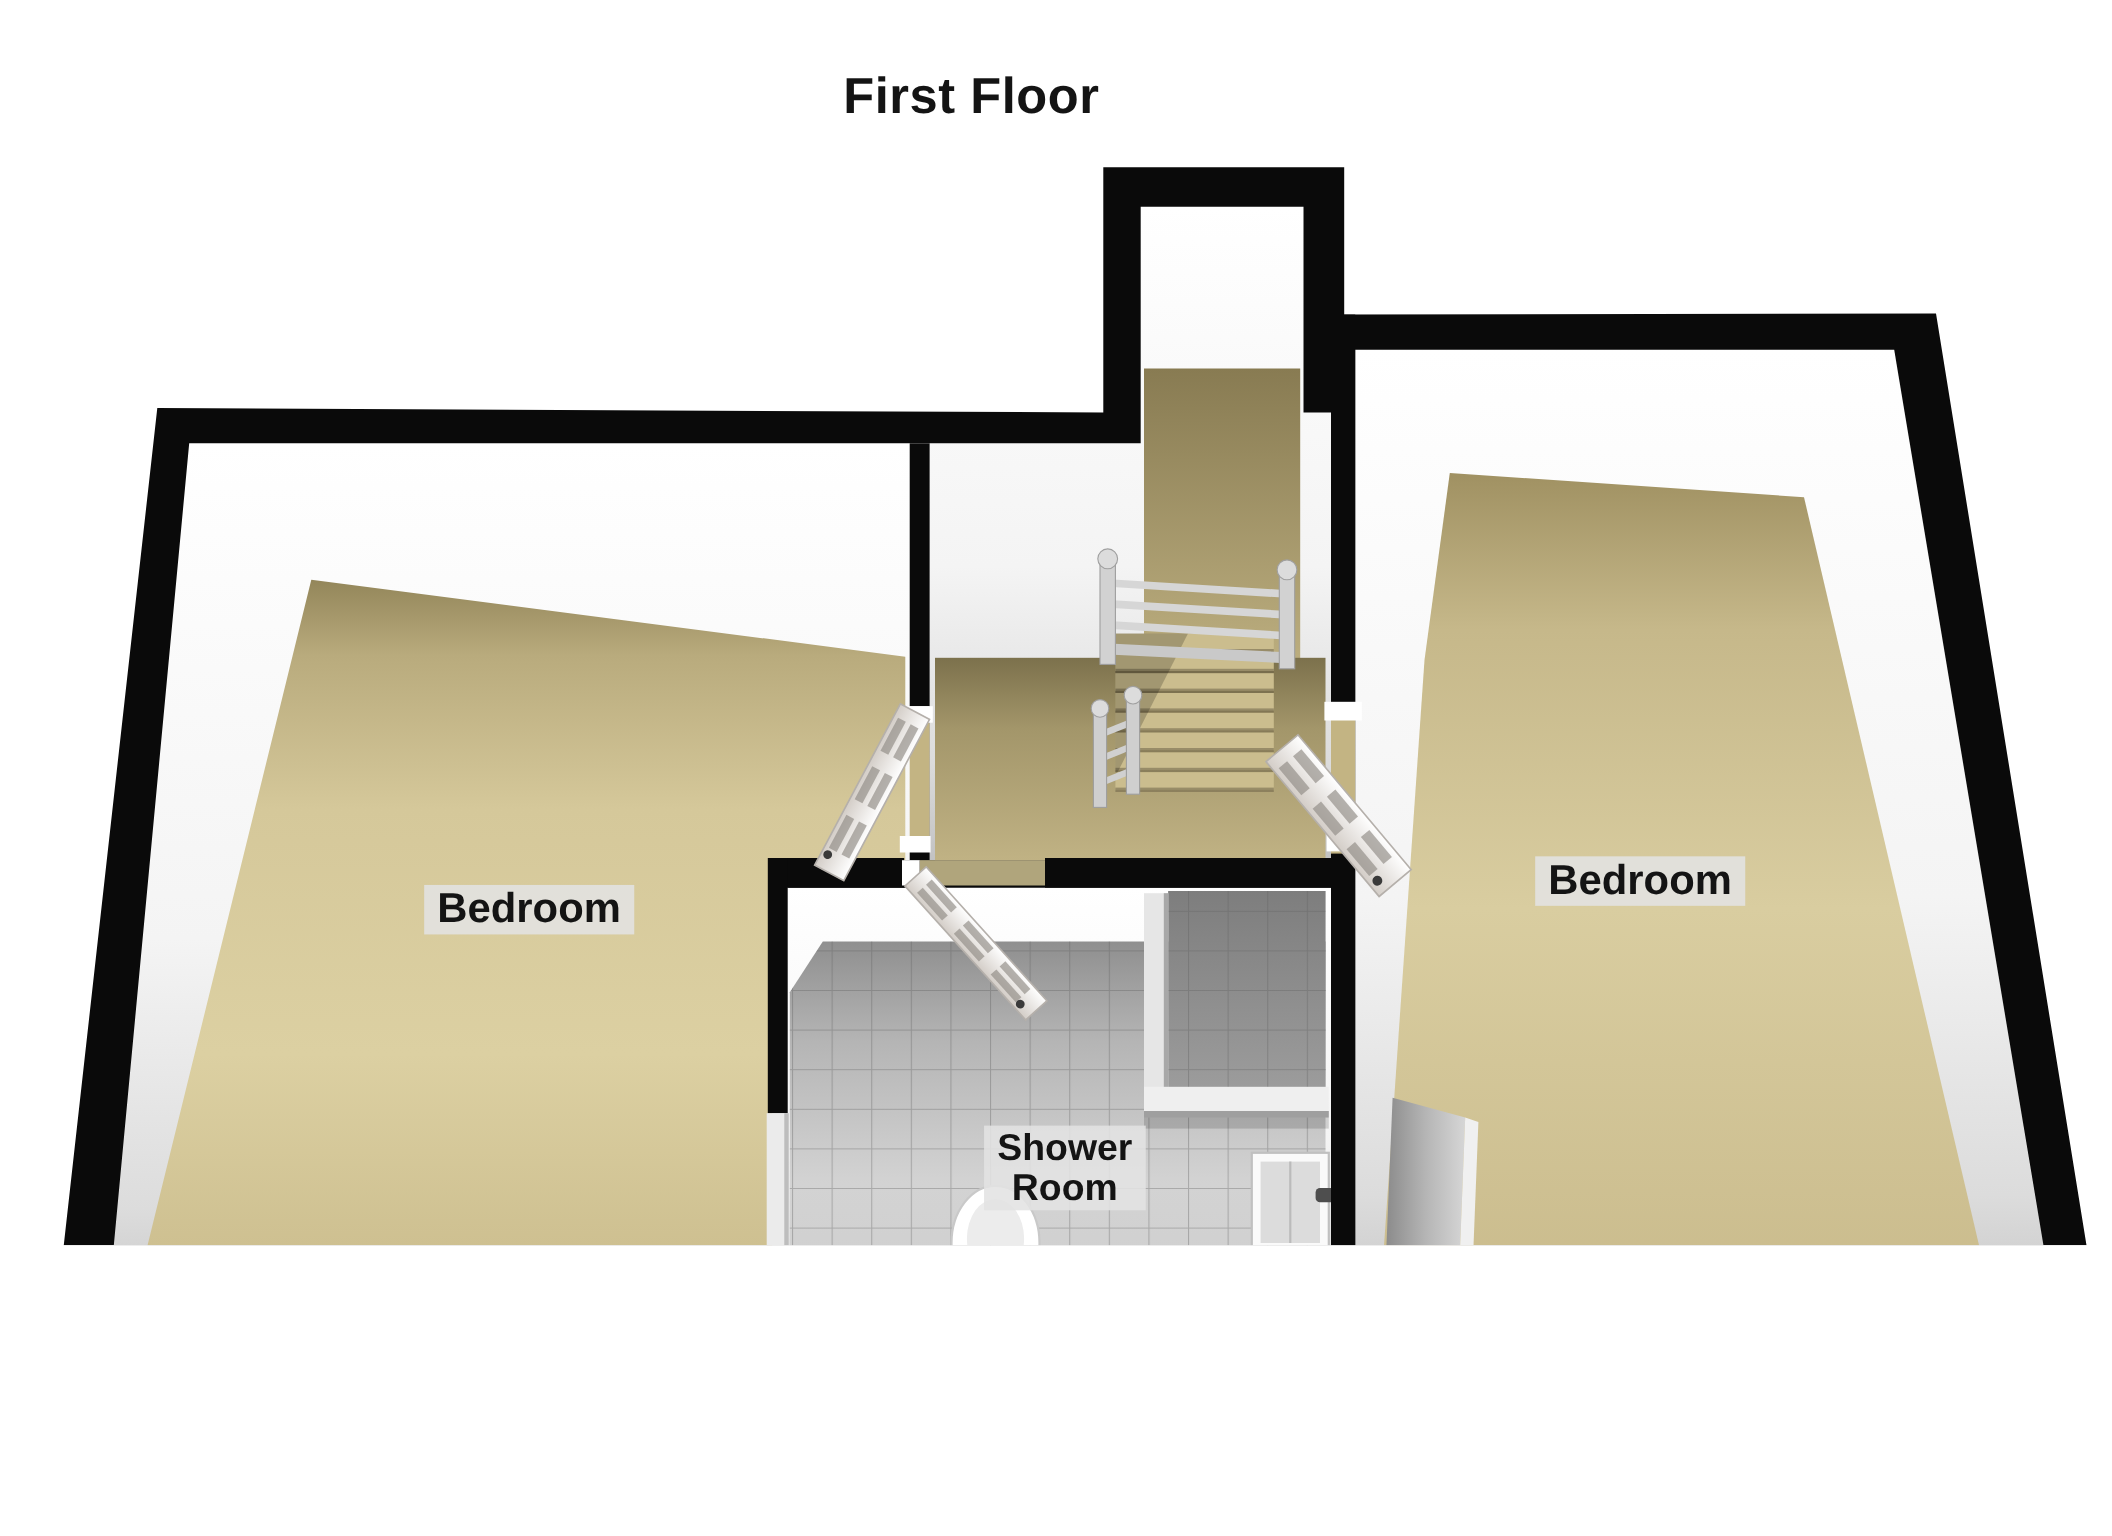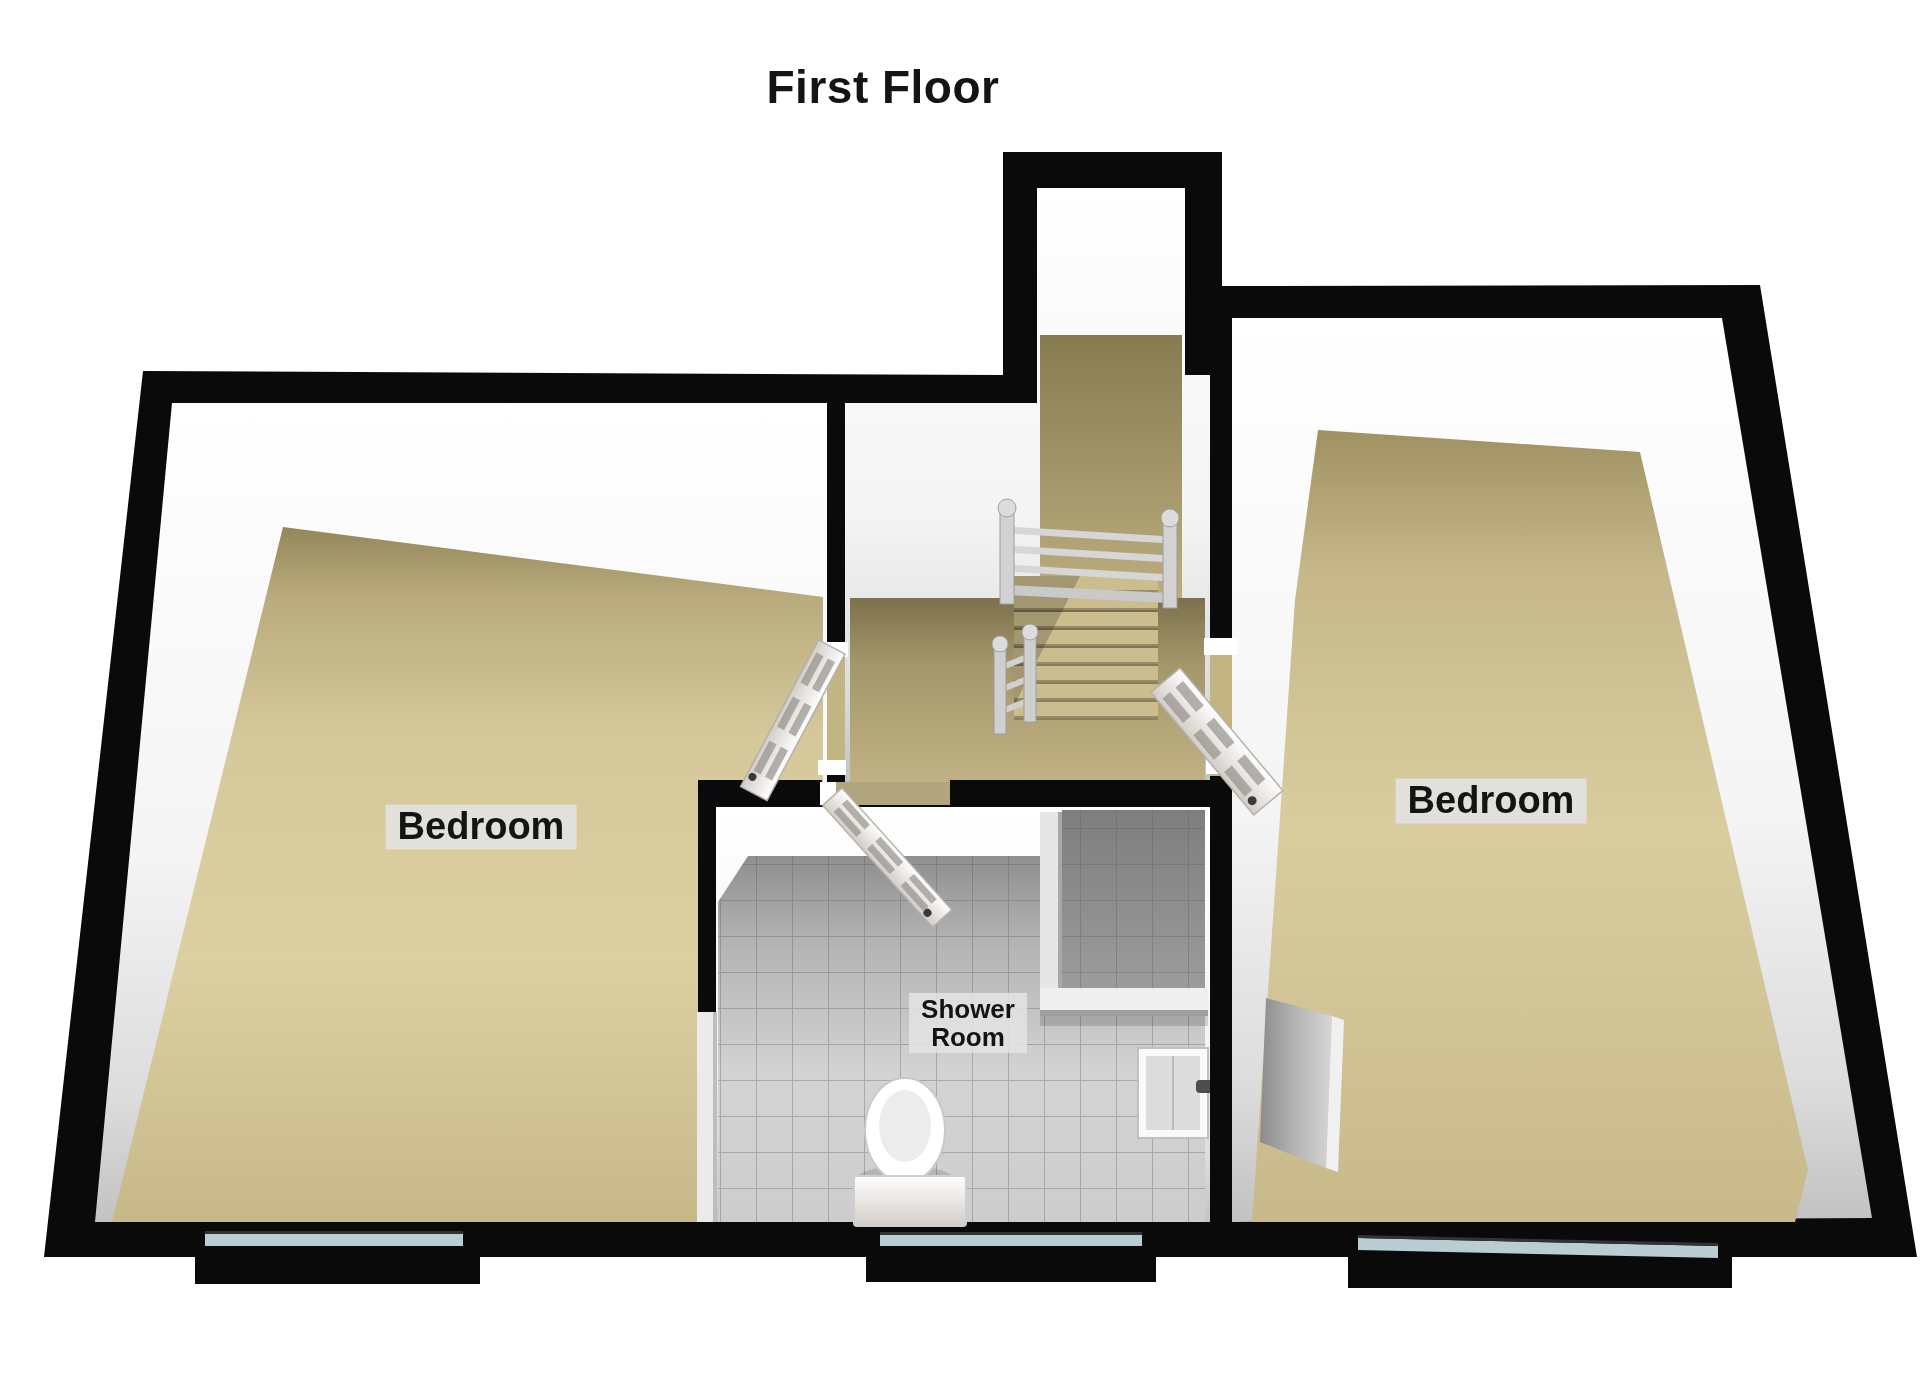--- a/index.html
+++ b/index.html
@@ -1,31 +1,31 @@
 <!DOCTYPE html>
 <html style="--background: #ffffff; --wall: #0a0a0a; --carpet: #d6c89a; --carpet-dark: #93865a; --tile: #c8c8c8; --window-glass: #b9ced3; --label-bg: #e2e2e2; --label-text: #141414;"><head>
 <meta charset="utf-8">
 <style>
   :root{
     --background:#ffffff; --wall:#0a0a0a; --label-bg:#e2e2e2; --label-text:#141414;
     --window-glass:#b9ced3;
   }
   html,body{margin:0;padding:0;background:var(--background);}
-  #stage{position:relative;width:1920px;height:1396px;background:var(--background);
+  #stage{position:relative;width:1920px;height:1132px;background:var(--background);
          font-family:"Liberation Sans",sans-serif;overflow:hidden;}
   #plan-svg{position:absolute;left:0;top:0;}
   .wall-fill{fill:var(--wall,#0a0a0a);}
   .glass-fill{fill:var(--window-glass,#b9ced3);}
   .overlay-label{position:absolute;transform:translate(-50%,-50%);
     color:var(--label-text);font-weight:bold;text-align:center;white-space:pre-line;
     line-height:1.08;}
   .room-label{background:rgba(226,226,226,0.88);padding:2px 12px;}
   #page-title{font-size:46px;background:none;letter-spacing:0.5px;}
   #label-bedroom-left,#label-bedroom-right{font-size:38px;}
-  #label-shower-room{font-size:26px;}
+  #label-shower-room{font-size:34px;margin-top:39px;}
 </style>
 </head>
 <body>
 
 <div id="stage">
 
   <svg id="plan-svg" width="1920" height="1396" viewBox="0 0 1920 1396">
     <defs>
       <linearGradient id="gFace" x1="0" y1="0" x2="0" y2="1">
         <stop offset="0%" stop-color="#ffffff"></stop>

